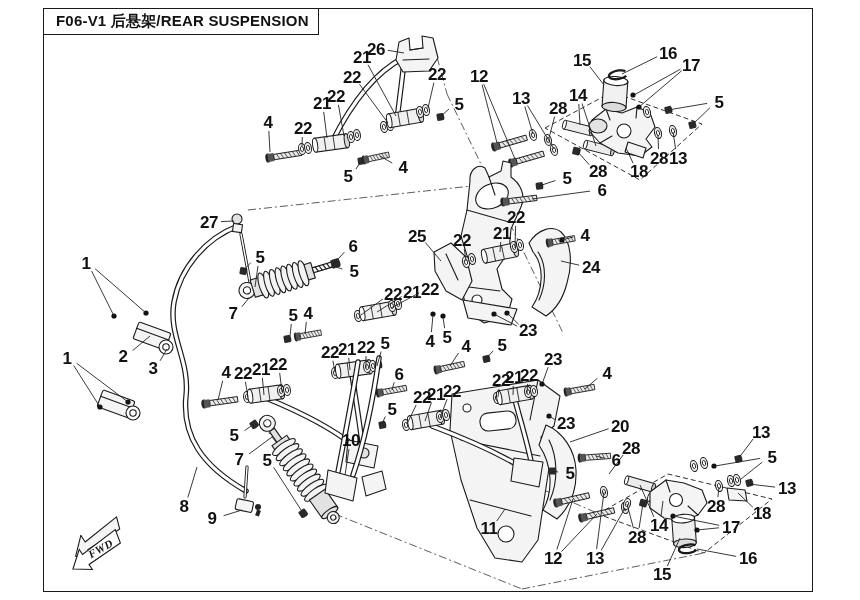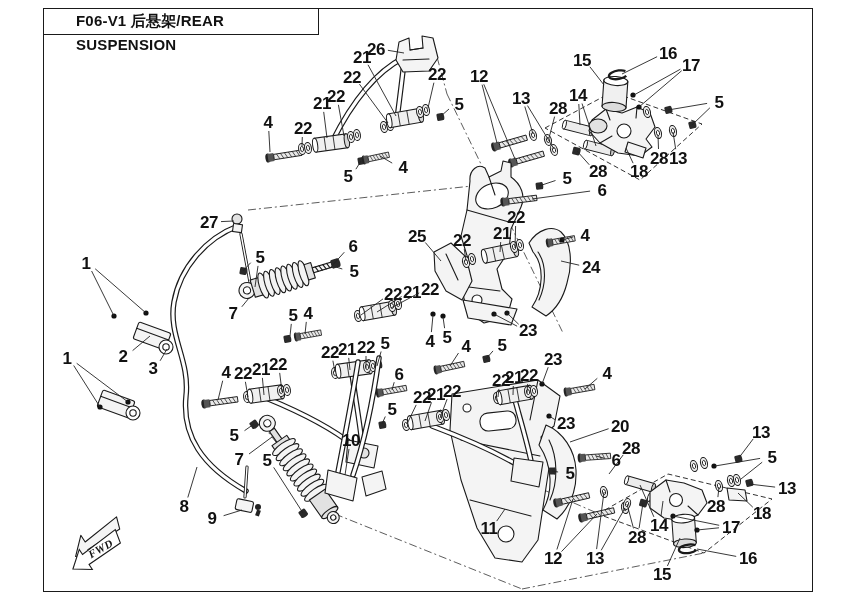--- a/index.html
+++ b/index.html
@@ -2,21 +2,21 @@
 <html><head>
 <meta charset="utf-8">
 <style>
   html,body{margin:0;padding:0;background:#fff;}
   body{width:860px;height:600px;position:relative;overflow:hidden;
        font-family:"Liberation Sans",sans-serif;}
   .page-border{position:absolute;left:43px;top:8px;width:770px;height:584px;
        border:1.5px solid #1a1a1a;box-sizing:border-box;background:#fff;}
   .title-box{position:absolute;left:43px;top:8px;width:276px;height:27px;
        border:1.5px solid #1a1a1a;box-sizing:border-box;background:#fff;
-       font-weight:bold;font-size:15px;line-height:24px;padding-left:32px;
+       font-weight:bold;font-size:15px;line-height:24px;padding-left:12px;
        color:#111;letter-spacing:0.2px;}
   svg{position:absolute;left:0;top:0;}
   .ln{fill:none;stroke:#1a1a1a;stroke-width:1.1;stroke-linecap:round;stroke-linejoin:round;}
   .fw{fill:#fff;stroke:#1a1a1a;stroke-width:1.1;}
   .fp{fill:#f4f4f4;stroke:#1a1a1a;stroke-width:1.1;stroke-linejoin:round;}
   .fp2{fill:#e2e2e2;stroke:#1a1a1a;stroke-width:1.1;stroke-linejoin:round;}
   .fd{fill:#222;stroke:none;}
   .tubeO{fill:none;stroke:#1a1a1a;stroke-width:5.5;stroke-linecap:round;}
   .tubeI{fill:none;stroke:#fff;stroke-width:3.1;stroke-linecap:round;}
   .lnkO{fill:none;stroke:#1a1a1a;stroke-width:3.2;stroke-linecap:round;}

